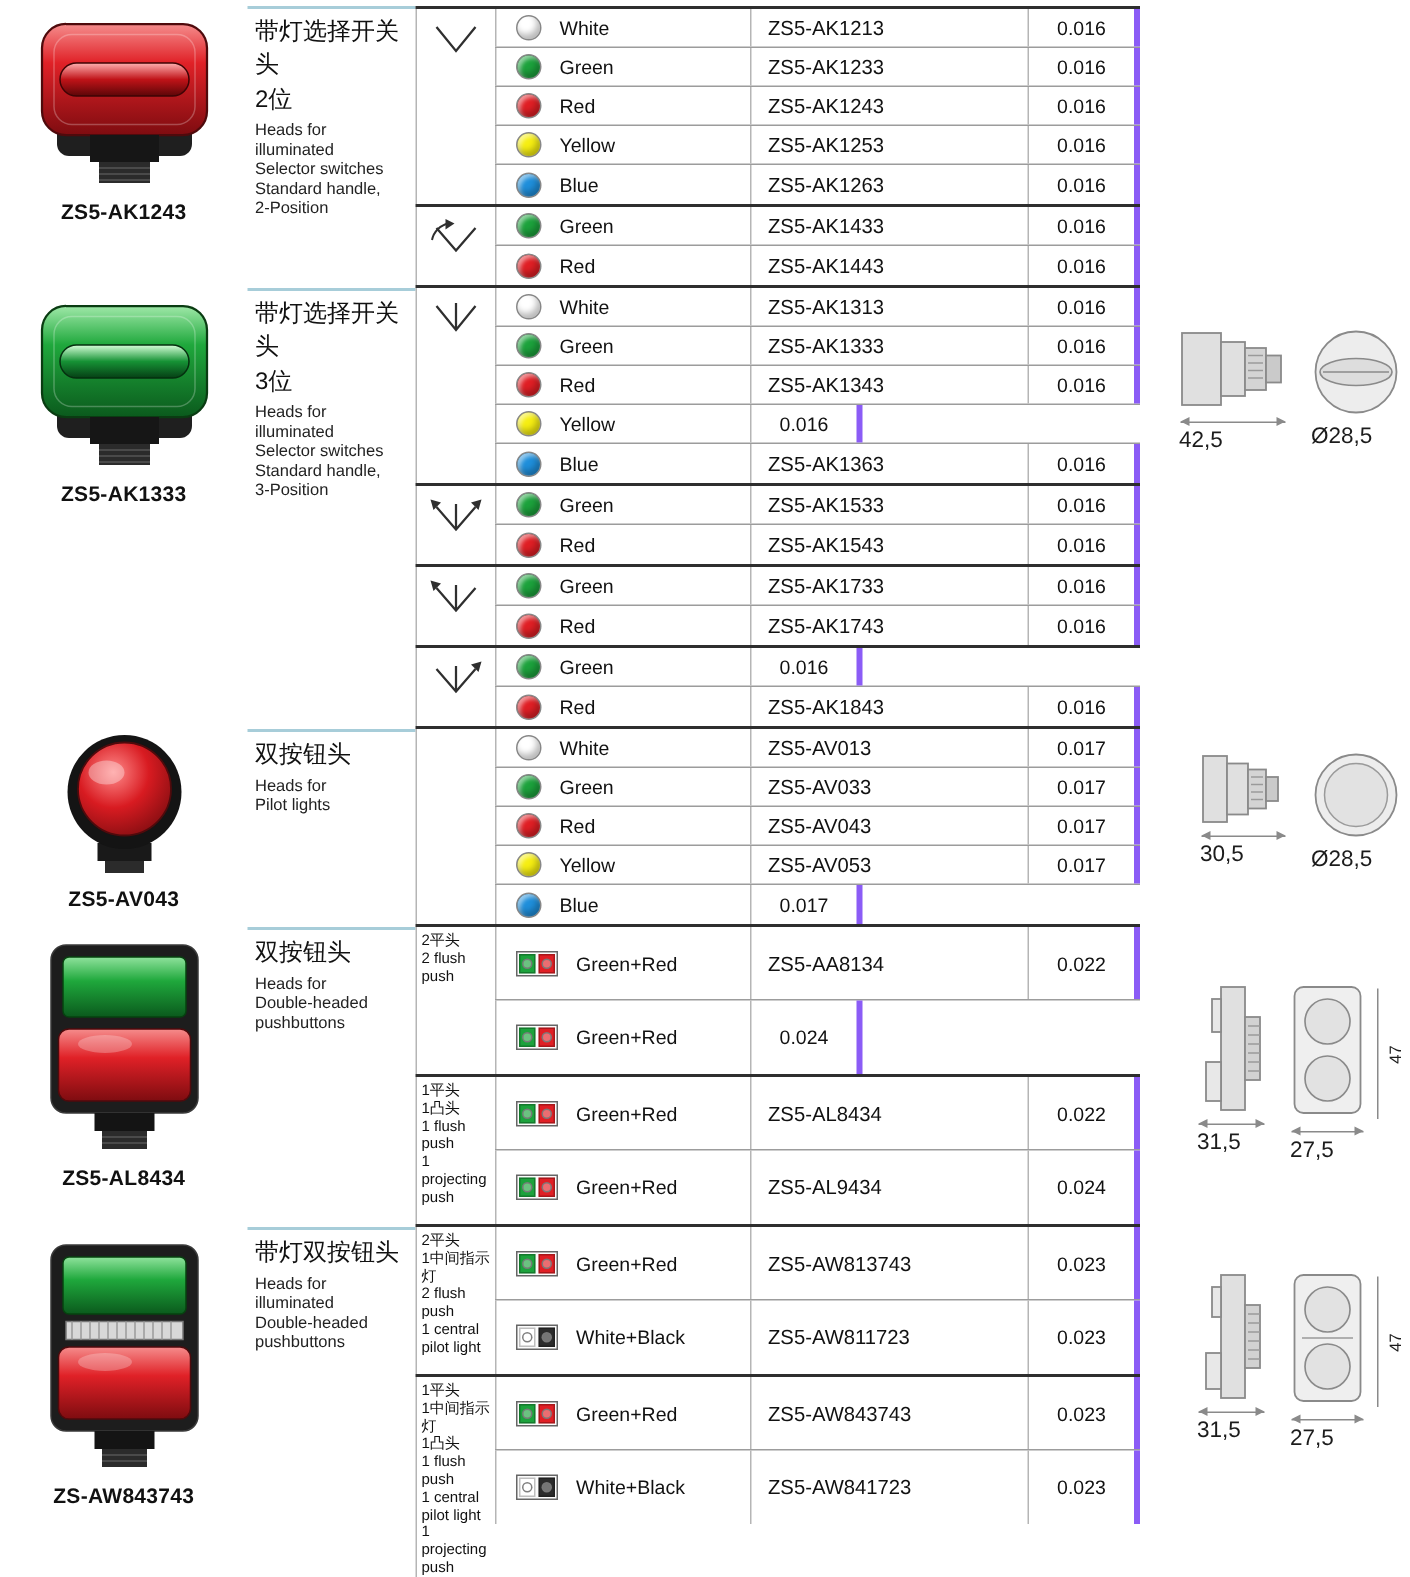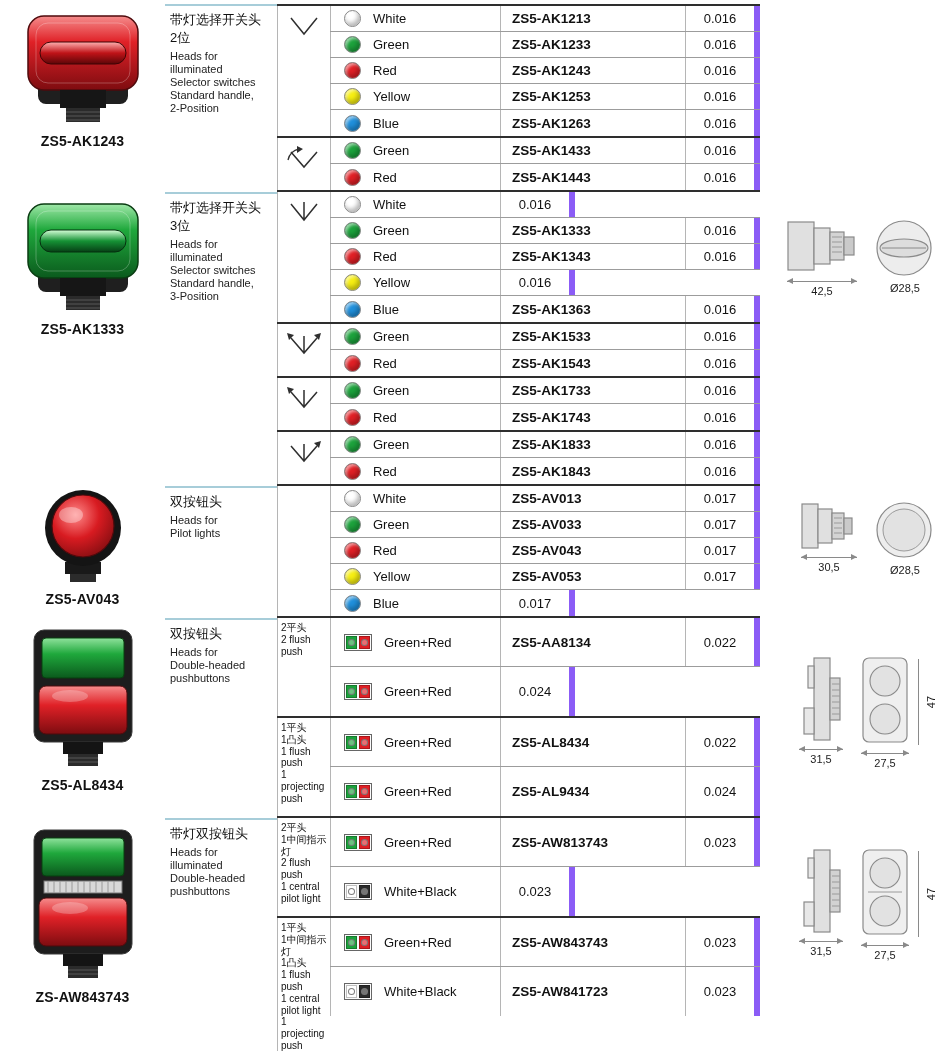--- a/index.html
+++ b/index.html
@@ -4,53 +4,53 @@
 <style>
   *{margin:0;padding:0;box-sizing:border-box}
   html,body{background:#fff}
   body{width:940px;min-height:1051px;color:#111;font-family:"Liberation Sans","DejaVu Sans",sans-serif}
   .page{width:940px;padding-top:4px;position:relative}
   .sec{display:flex;position:relative;align-items:stretch}
   .col-photo{width:165px;flex:0 0 165px;display:flex;flex-direction:column;align-items:center;padding-top:8px}
   .sec-pilot .col-photo{padding-top:2px}
   .model{font-size:14px;font-weight:bold;margin-top:9px;letter-spacing:.2px}
   .col-desc{width:112px;flex:0 0 112px;border-top:2px solid #a7cdd9;padding:5px 3px 0 5px}
-  .zh{font-size:13px;line-height:1.4}
+  .zh{font-size:16px;line-height:1.4}
   .en{font-size:11px;line-height:1.18;margin-top:3px;white-space:pre-line;color:#222}
   .col-table{width:483px;flex:0 0 483px}
   .sec-sel2 .col-table{border-top:2px solid #2e2e2e}
   .group{display:flex;border-bottom:2px solid #2e2e2e}
   .sym{width:53px;flex:0 0 53px;display:flex;justify-content:center;align-items:flex-start;padding-top:6px;border-left:1px solid #b5b5b5}
   .sym.variant-cell{justify-content:flex-start;padding-top:2px}
   .variant{font-size:10px;line-height:1.18;white-space:pre-line;padding:2px 1px 0 3px;width:100%}
   .rows{flex:1;display:flex;flex-direction:column}
   .row{display:flex;height:26px;border-bottom:1px solid #9c9c9c}
   .row:last-child{border-bottom:none}
   .sec-double .row,.sec-dillum .row{height:49px}
   .cell{display:flex;align-items:center}
   .cell-color{width:170px;flex:0 0 170px;padding-left:13px;gap:12px;border-left:1px solid #b5b5b5}
-  .cell-part{width:185px;flex:0 0 185px;padding-left:11px;font-weight:bold;font-size:13.5px;border-left:1px solid #b5b5b5}
-  .cell-weight{width:75px;flex:0 0 75px;justify-content:center;font-size:13px;border-left:1px solid #b5b5b5;border-right:6px solid #8b5cf6}
+  .cell-part{width:185px;flex:0 0 185px;padding-left:11px;font-weight:normal;font-size:13.5px;border-left:1px solid #b5b5b5}
+  .cell-weight{width:75px;flex:0 0 75px;justify-content:center;font-size:13px;border-left:1px solid #b5b5b5;border-right:4px solid #8b5cf6}
   .cname{font-size:13px}
   .dot{width:17px;height:17px;border-radius:50%;border:1px solid #878787;flex:0 0 17px;
        box-shadow:inset -2px -3px 4px rgba(0,0,0,.28),inset 2px 2px 3px rgba(255,255,255,.55)}
   .dualicon{display:inline-flex;gap:2px;border:1px solid #666;background:#fbfbfb;padding:1px;flex:0 0 auto}
   .half{width:11px;height:13px;display:flex;align-items:center;justify-content:center;border:1px solid rgba(0,0,0,.25)}
   .pip{width:7px;height:7px;border-radius:50%;border:1px solid rgba(120,120,120,.95);background:rgba(255,255,255,.35)}
   .drawing{position:absolute;display:flex;gap:16px;align-items:flex-start}
   .sec-sel3 .drawing{right:4px;top:26px}
   .sec-pilot .drawing{right:4px;top:14px}
   .sec-double .drawing{right:30px;top:38px}
   .sec-dillum .drawing{right:30px;top:30px}
   .dw-item{display:flex;flex-direction:column}
   .dim-line{position:relative;height:1px;background:#8a8a8a;margin:5px 1px 1px}
   .dim-line::before,.dim-line::after{content:"";position:absolute;top:-3px;border-top:3.5px solid transparent;border-bottom:3.5px solid transparent}
   .dim-line::before{left:0;border-right:6px solid #8a8a8a}
   .dim-line::after{right:0;border-left:6px solid #8a8a8a}
-  .dim-label{font-size:11px;text-align:center;color:#1c1c1c;margin-top:2px}
+  .dim-label{font-size:15px;color:#1c1c1c;margin-top:2px}
   .front-wrap{position:relative}
   .vdim-line{position:absolute;right:-9px;top:3px;bottom:3px;width:1px;background:#8a8a8a}
   .vdim{position:absolute;right:-27px;top:50%;transform:translateY(-50%) rotate(-90deg);font-size:11px;color:#1c1c1c}
   .symsvg{display:block}
 </style>
 </head>
 <body>
 
 <div class="page">
 
@@ -208,20 +208,21 @@
           <svg class="symsvg" width="40" height="28" viewBox="0 0 40 28">
             <path d="M7 6 L20 22 L33 6 M20 4 L20 22" fill="none" stroke="#2f2f2f" stroke-width="1.5"></path>
           </svg>
         </div>
         <div class="rows">
           <div class="row">
             <div class="cell cell-color">
                 <span class="dot" style="background-color: rgb(255, 255, 255);"></span>
                 <span class="cname">White</span>
               </div>
+            <div class="cell cell-part">ZS5-AK1313</div>
             <div class="cell cell-weight">0.016</div>
           </div>
           <div class="row">
             <div class="cell cell-color">
                 <span class="dot" style="background-color: rgb(28, 162, 60);"></span>
                 <span class="cname">Green</span>
               </div>
             <div class="cell cell-part">ZS5-AK1333</div>
             <div class="cell cell-weight">0.016</div>
           </div>
@@ -309,21 +310,20 @@
             <path d="M7 8 L20 23 L33 8 M20 6 L20 23" fill="none" stroke="#2f2f2f" stroke-width="1.5"></path>
             <polygon points="37,3 30,5 35,10" fill="#2f2f2f"></polygon>
           </svg>
         </div>
         <div class="rows">
           <div class="row">
             <div class="cell cell-color">
                 <span class="dot" style="background-color: rgb(28, 162, 60);"></span>
                 <span class="cname">Green</span>
               </div>
-            <div class="cell cell-part">ZS5-AK1833</div>
             <div class="cell cell-weight">0.016</div>
           </div>
           <div class="row">
             <div class="cell cell-color">
                 <span class="dot" style="background-color: rgb(224, 31, 37);"></span>
                 <span class="cname">Red</span>
               </div>
             <div class="cell cell-part">ZS5-AK1843</div>
             <div class="cell cell-weight">0.016</div>
           </div>
@@ -656,20 +656,21 @@
               <span class="dualicon">
                   <span class="half" style="background-color: rgb(255, 255, 255);">
                     <span class="pip"></span>
                   </span>
                   <span class="half" style="background-color: rgb(43, 43, 43);">
                     <span class="pip"></span>
                   </span>
                 </span>
               <span class="cname">White+Black</span>
             </div>
+            <div class="cell cell-part">ZS5-AW811723</div>
             <div class="cell cell-weight">0.023</div>
           </div>
         </div>
       </div>
       <div class="group">
         <div class="sym variant-cell">
           <div class="variant">1平头
 1中间指示灯
 1凸头
 1 flush push

